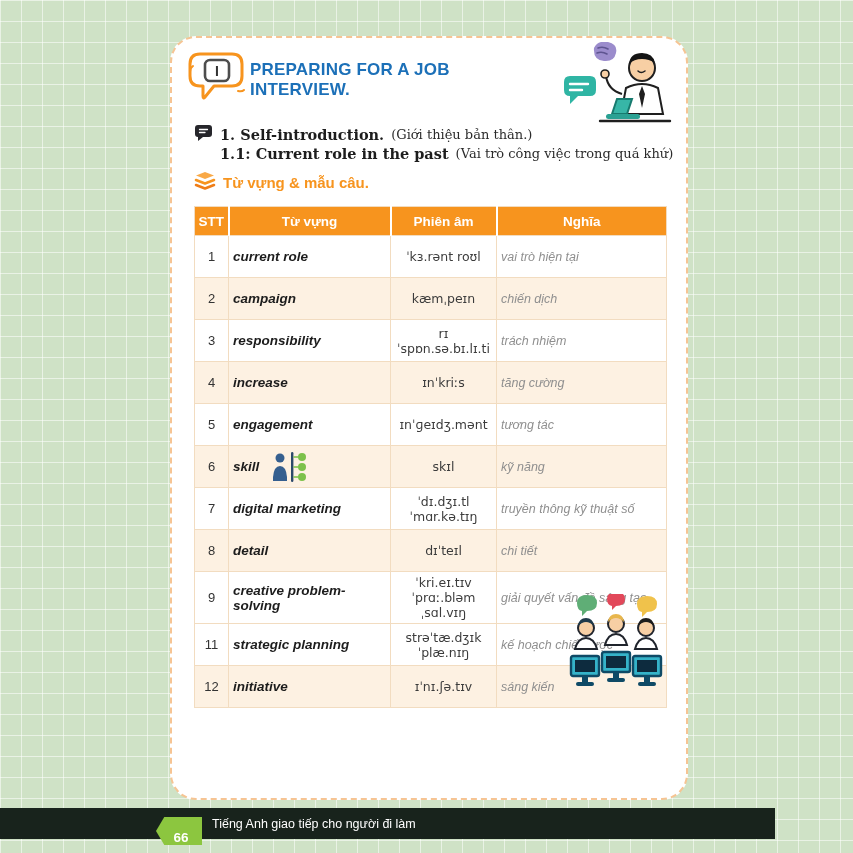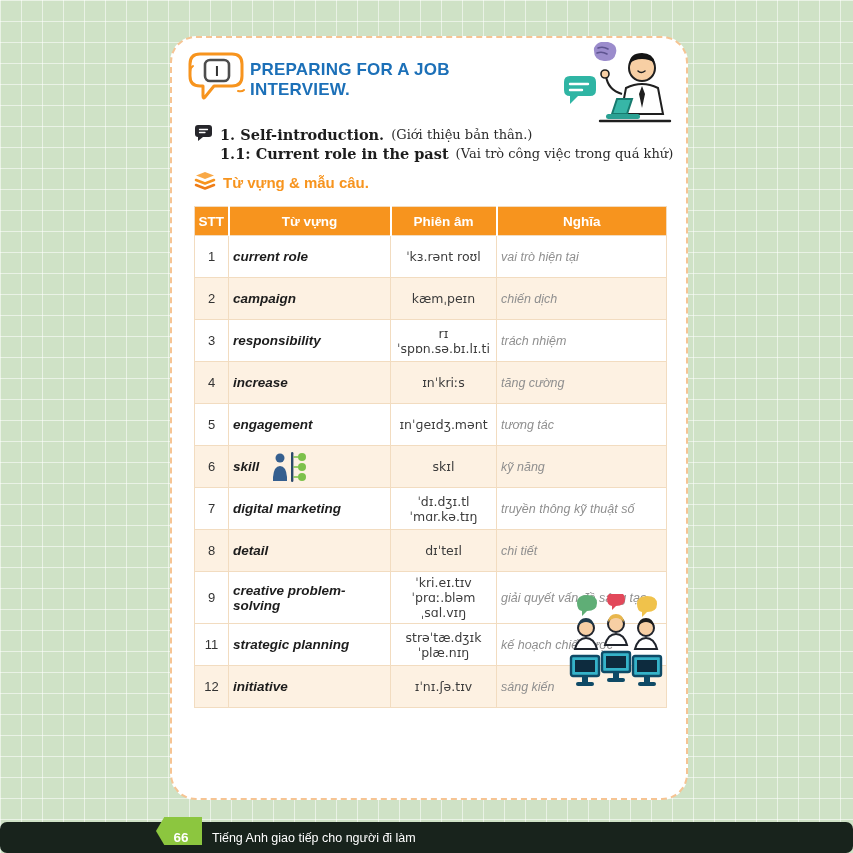--- a/index.html
+++ b/index.html
@@ -49,21 +49,21 @@
   table.vocab tbody tr.alt { background:#fdf1e2; }
   table.vocab tbody td { border:1px solid #f2dcc0; padding:3px 4px; vertical-align:middle; }
   td.td-stt  { text-align:center; font-size:13px; color:#333; }
   td.td-word { font-style:italic; font-weight:600; font-size:13.5px; color:#1c1c1c; padding-left:10px; }
   td.td-ipa  { text-align:center; font-size:12.5px; color:#3c3c3c; font-family:"DejaVu Sans", sans-serif; }
   td.td-meaning { font-style:italic; font-size:12.5px; color:#8f8f8f; padding-left:12px; }
   .skill-icon { vertical-align:middle; margin-left:8px; }
   .team-illus { position:absolute; left:394px; top:556px; width:100px; height:106px; pointer-events:none; }
   
   .footer-bar {
-    position:absolute; left:0; bottom:0; width:853px; height:31px; background:#18231c;border-radius:7px;
+    position:absolute; left:0; bottom:14px; width:775px; height:31px; background:#18231c;
   }
   .footer-text {
     position:absolute; left:212px; top:50%; transform:translateY(-50%);
     color:#ffffff; font-size:12.5px;
   }
   .page-tag {
     position:absolute; left:156px; bottom:8px; width:46px; height:28px;
     background:#8cc63f; clip-path:polygon(0 50%, 18% 0, 100% 0, 100% 100%, 18% 100%);
     display:flex; align-items:flex-end; justify-content:center;
     color:#ffffff; font-weight:bold; font-size:13.5px; padding-left:4px; box-sizing:border-box;

